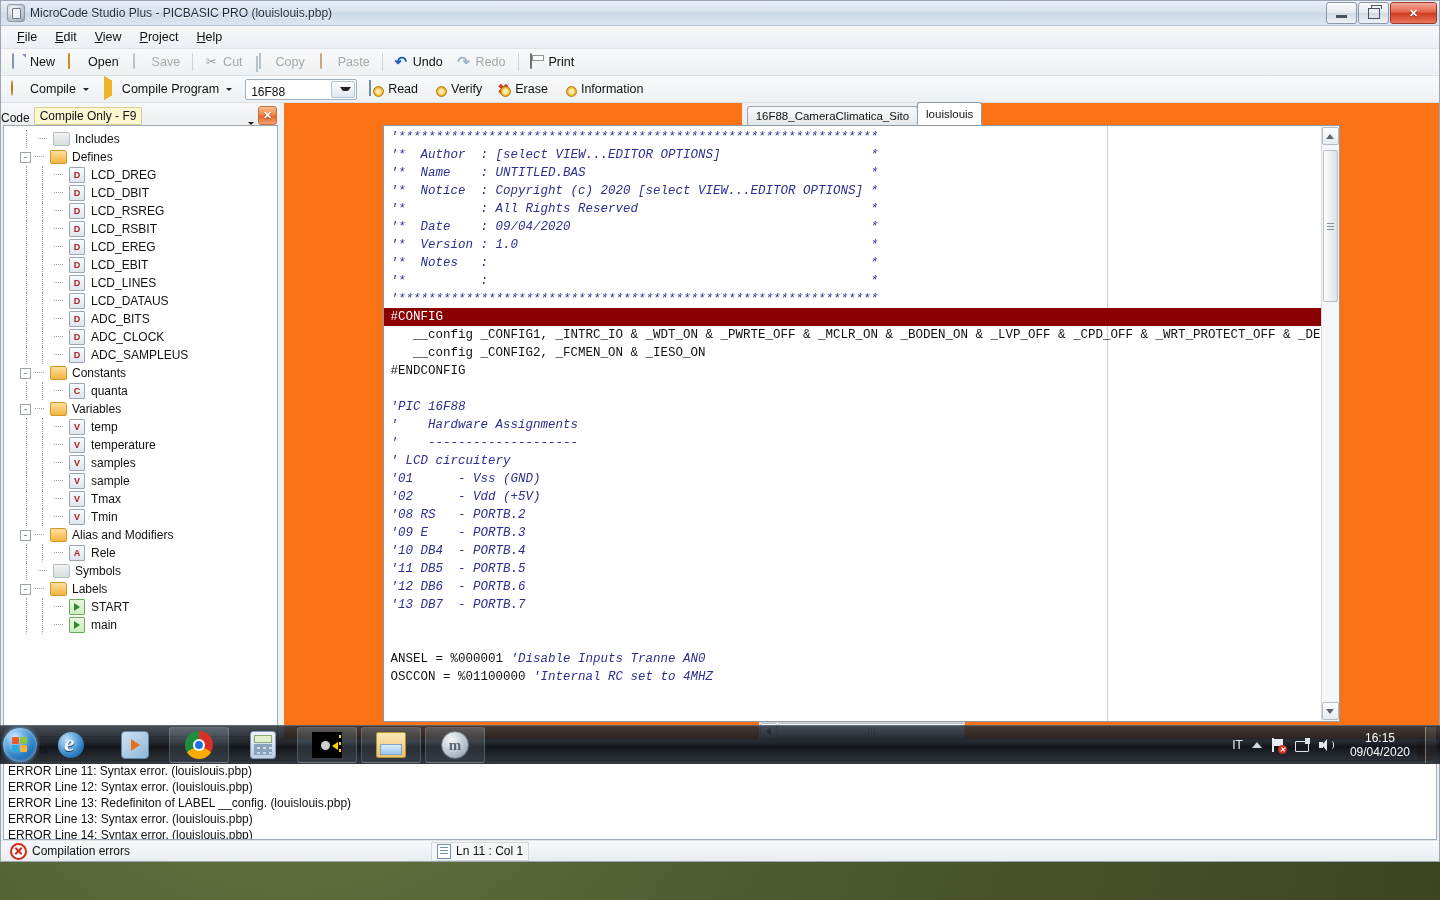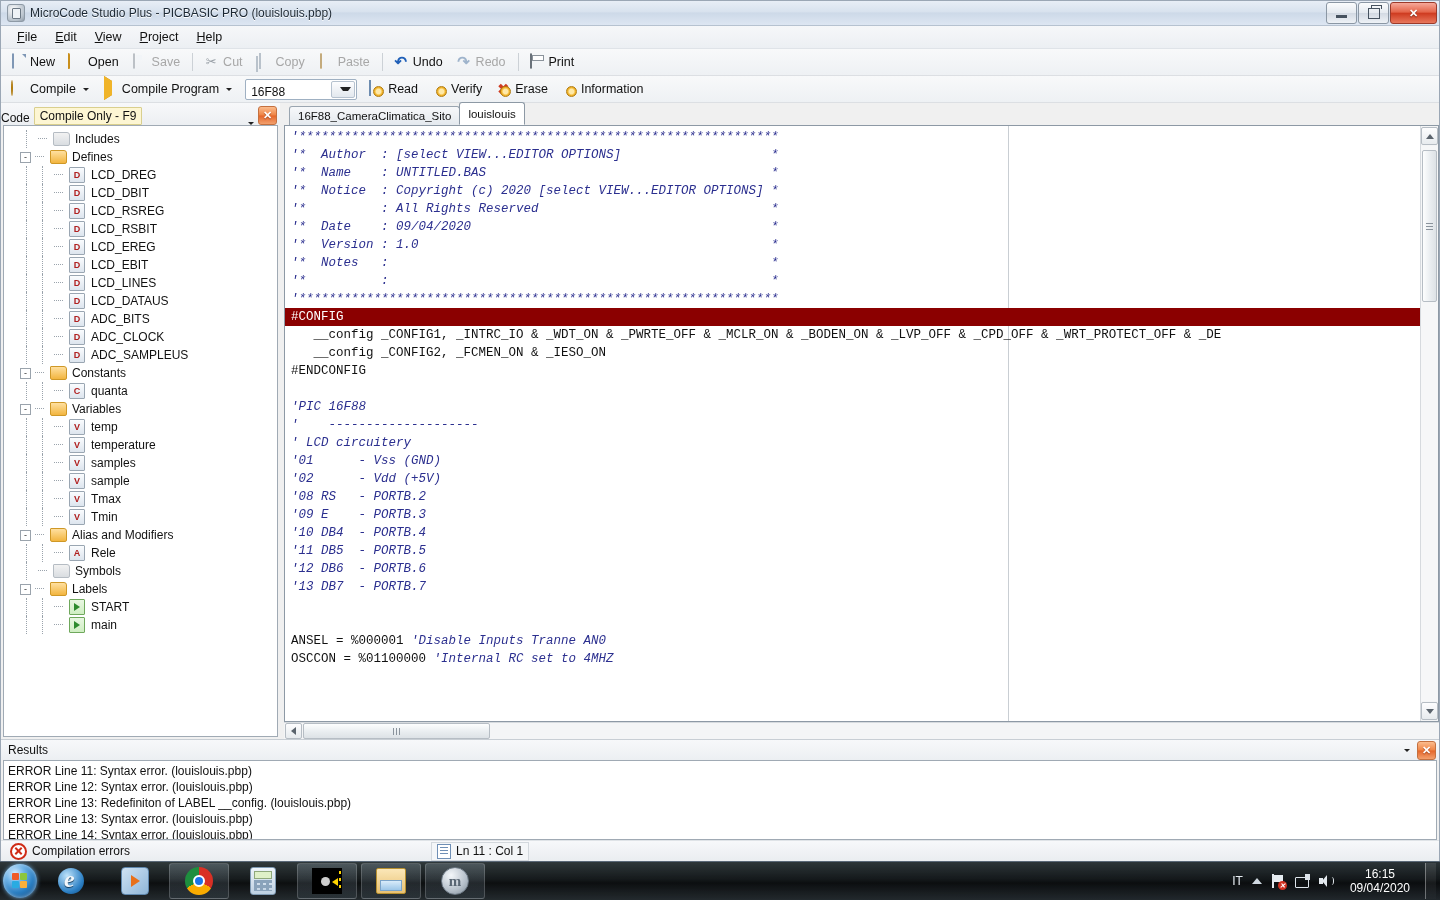--- a/index.html
+++ b/index.html
@@ -1,21 +1,21 @@
 <!DOCTYPE html>
 <html><head>
 <meta charset="utf-8">
 <style>
   html,body{margin:0;padding:0;}
   body{
     width:1440px;height:900px;overflow:hidden;
     font-family:"Liberation Sans",sans-serif;font-size:12px;
     background:#f0f0f0;-webkit-font-smoothing:antialiased;
   }
-  #app{position:relative;width:1440px;height:900px;}
+  #app{position:relative;width:1440px;height:764px;}
 
   
   .desktop{
     position:absolute;left:0;top:0;width:1440px;height:900px;
     background:
       radial-gradient(circle at 20% 70%, #6d7a45 0%, #4e5a30 40%, #39411f 100%),
       linear-gradient(180deg,#5c6b3c 0%,#414b27 100%);
   }
 
   
@@ -173,21 +173,21 @@
   .badge.play:after{
     content:"";position:absolute;left:4px;top:3px;border-style:solid;border-width:4px 0 4px 6px;
     border-color:transparent transparent transparent #2e8b2e;
   }
   .tlabel{color:#111;font-size:12px;}
 
   
   .vsplit{width:4px;background:#f0f0f0;cursor:col-resize;}
 
   
-  .editor-pane{flex:1;display:flex;flex-direction:column;min-width:0;background:#f97316;}
+  .editor-pane{flex:1;display:flex;flex-direction:column;min-width:0;background:#f97316;align-items:center;}
   .tabs{height:22px;display:flex;align-items:flex-end;padding-left:5px;background:#f0f0f0;}
   .tab{
     height:18px;padding:0 8px;font-size:11.5px;color:#111;display:flex;align-items:center;
     border:1px solid #9aa5b0;border-bottom:none;border-radius:3px 3px 0 0;
     background:linear-gradient(180deg,#f7f8fa,#e4e9ee);margin-right:-1px;
   }
   .tab.active{
     height:21px;background:#fff;border-color:#8d99a5;border-bottom:1px solid #fff;
     position:relative;z-index:2;
   }
@@ -706,20 +706,21 @@
               <div class="code-line cmt">'*  Version : 1.0                                               *</div>
               <div class="code-line cmt">'*  Notes   :                                                   *</div>
               <div class="code-line cmt">'*          :                                                   *</div>
               <div class="code-line cmt">'****************************************************************</div>
               <div class="code-line hl">#CONFIG</div>
               <div class="code-line">   __config _CONFIG1, _INTRC_IO &amp; _WDT_ON &amp; _PWRTE_OFF &amp; _MCLR_ON &amp; _BODEN_ON &amp; _LVP_OFF &amp; _CPD_OFF &amp; _WRT_PROTECT_OFF &amp; _DE</div>
               <div class="code-line">   __config _CONFIG2, _FCMEN_ON &amp; _IESO_ON</div>
               <div class="code-line">#ENDCONFIG</div>
               <div class="code-line"></div>
               <div class="code-line cmt">'PIC 16F88</div>
+              <div class="code-line cmt">'    Hardware Assignments</div>
               <div class="code-line cmt">'    --------------------</div>
               <div class="code-line cmt">' LCD circuitery</div>
               <div class="code-line cmt">'01      - Vss (GND)</div>
               <div class="code-line cmt">'02      - Vdd (+5V)</div>
               <div class="code-line cmt">'08 RS   - PORTB.2</div>
               <div class="code-line cmt">'09 E    - PORTB.3</div>
               <div class="code-line cmt">'10 DB4  - PORTB.4</div>
               <div class="code-line cmt">'11 DB5  - PORTB.5</div>
               <div class="code-line cmt">'12 DB6  - PORTB.6</div>
               <div class="code-line cmt">'13 DB7  - PORTB.7</div>

